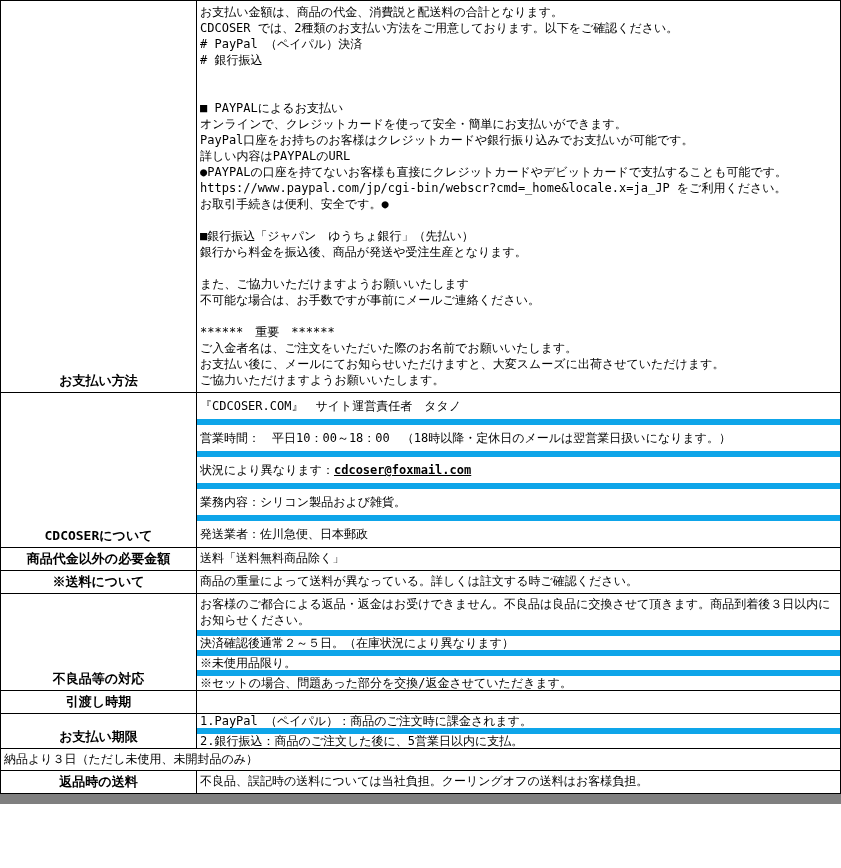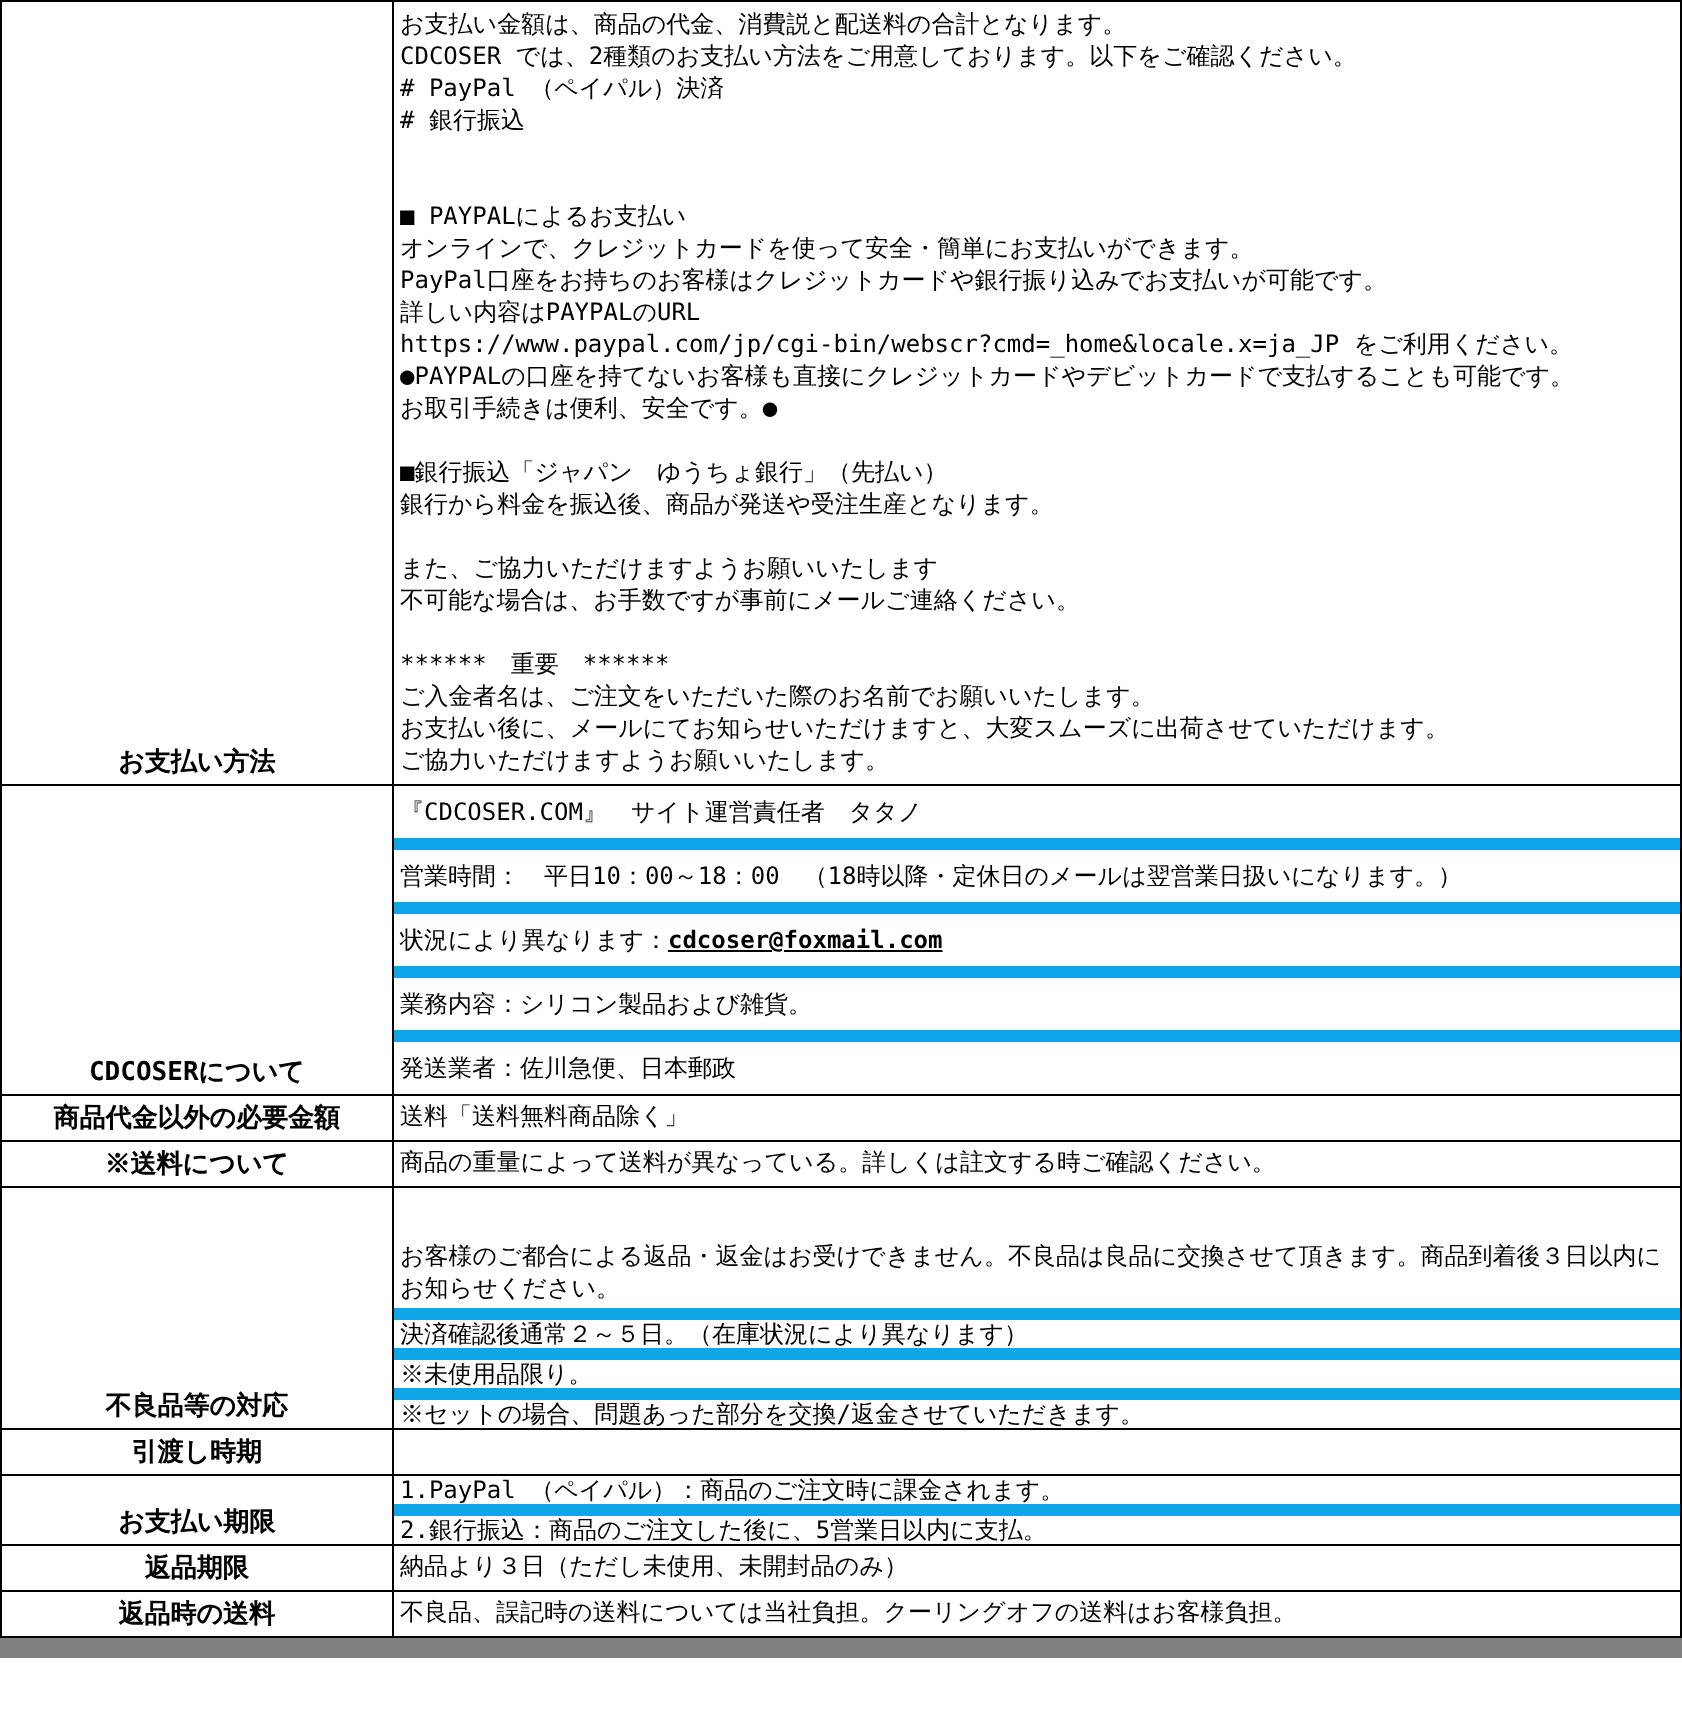--- a/index.html
+++ b/index.html
@@ -22,21 +22,21 @@
     border-right:1px solid #000;
     display:flex; align-items:flex-end; justify-content:center;
     font-weight:bold; font-size:13px; text-align:center;
     padding:2px;
   }
   .ct { flex:1; min-width:0; }
   .pad-v { padding:3px 0 4px 0; }
   .ln { line-height:16px; min-height:16px; padding:0 3px; white-space:pre-wrap; }
   .sub { padding:5px 3px; line-height:16px; }
   .sub + .sub { border-top:6px solid #0ea5e9; }
-  .sub.wrap2 { padding:2px 3px;margin-top:24px; }
+  .sub.wrap2 { padding:2px 3px; }
   .sub.thin { padding:0 3px; line-height:14px; min-height:14px; }
   .single { padding:3px; line-height:15px; }
   .dln { line-height:18px; min-height:18px; padding:0 3px; }
   .dct { padding:2px 0 3px 0; }
   .bold { font-weight:bold;text-decoration:underline; }
   .bottom-bar { width:841px; height:10px; background:#7f7f7f; }
 </style>
 </head>
 <body>
 
@@ -50,22 +50,22 @@
       <div class="ln">お支払い金額は、商品の代金、消費説と配送料の合計となります。</div>
       <div class="ln">CDCOSER では、2種類のお支払い方法をご用意しております。以下をご確認ください。</div>
       <div class="ln"># PayPal （ペイパル）決済</div>
       <div class="ln"># 銀行振込</div>
       <div class="ln"></div>
       <div class="ln"></div>
       <div class="ln">■ PAYPALによるお支払い</div>
       <div class="ln">オンラインで、クレジットカードを使って安全・簡単にお支払いができます。</div>
       <div class="ln">PayPal口座をお持ちのお客様はクレジットカードや銀行振り込みでお支払いが可能です。</div>
       <div class="ln">詳しい内容はPAYPALのURL</div>
+      <div class="ln">●PAYPALの口座を持てないお客様も直接にクレジットカードやデビットカードで支払することも可能です。</div>
       <div class="ln">https://www.paypal.com/jp/cgi-bin/webscr?cmd=_home&amp;locale.x=ja_JP をご利用ください。</div>
-      <div class="ln">●PAYPALの口座を持てないお客様も直接にクレジットカードやデビットカードで支払することも可能です。</div>
       <div class="ln">お取引手続きは便利、安全です。●</div>
       <div class="ln"></div>
       <div class="ln">■銀行振込「ジャパン　ゆうちょ銀行」（先払い）</div>
       <div class="ln">銀行から料金を振込後、商品が発送や受注生産となります。</div>
       <div class="ln"></div>
       <div class="ln">また、ご協力いただけますようお願いいたします</div>
       <div class="ln">不可能な場合は、お手数ですが事前にメールご連絡ください。</div>
       <div class="ln"></div>
       <div class="ln">******　重要　******</div>
       <div class="ln">ご入金者名は、ご注文をいただいた際のお名前でお願いいたします。</div>
@@ -125,23 +125,20 @@
     <div class="hd">
       <span>お支払い期限</span>
     </div>
     <div class="ct">
       <div class="sub thin">1.PayPal （ペイパル）：商品のご注文時に課金されます。</div>
       <div class="sub thin">2.銀行振込：商品のご注文した後に、5営業日以内に支払。</div>
     </div>
   </div>
 
   <div class="row">
-    <div class="hd">
-      <span>返品期限</span>
-    </div>
     <div class="ct single">納品より３日（ただし未使用、未開封品のみ）</div>
   </div>
 
   <div class="row">
     <div class="hd">
       <span>返品時の送料</span>
     </div>
     <div class="ct single">不良品、誤記時の送料については当社負担。クーリングオフの送料はお客様負担。</div>
   </div>
 

